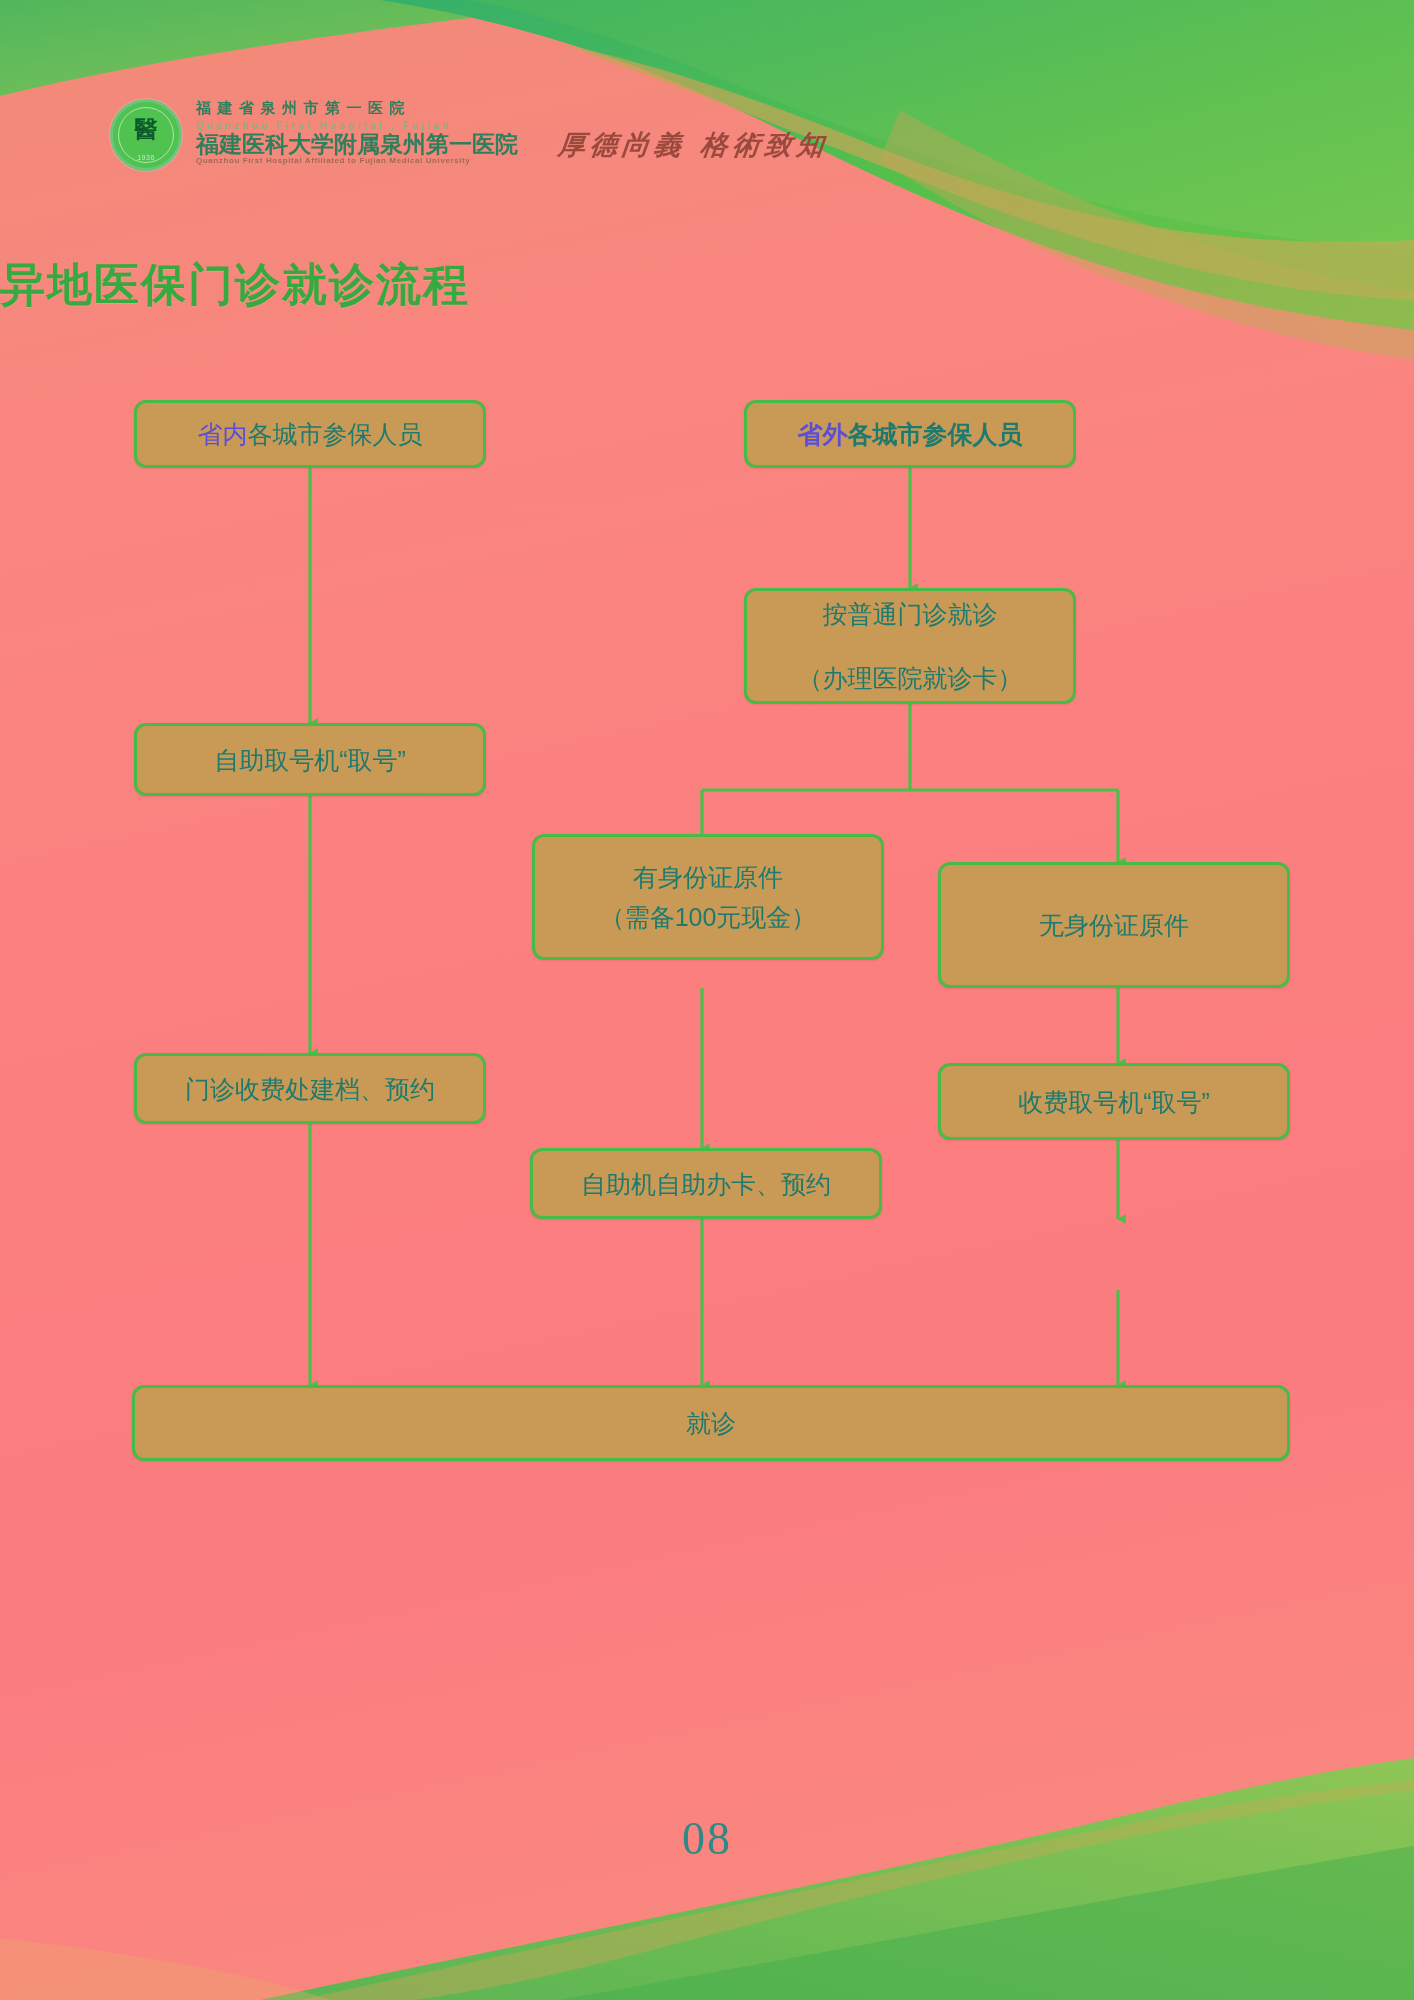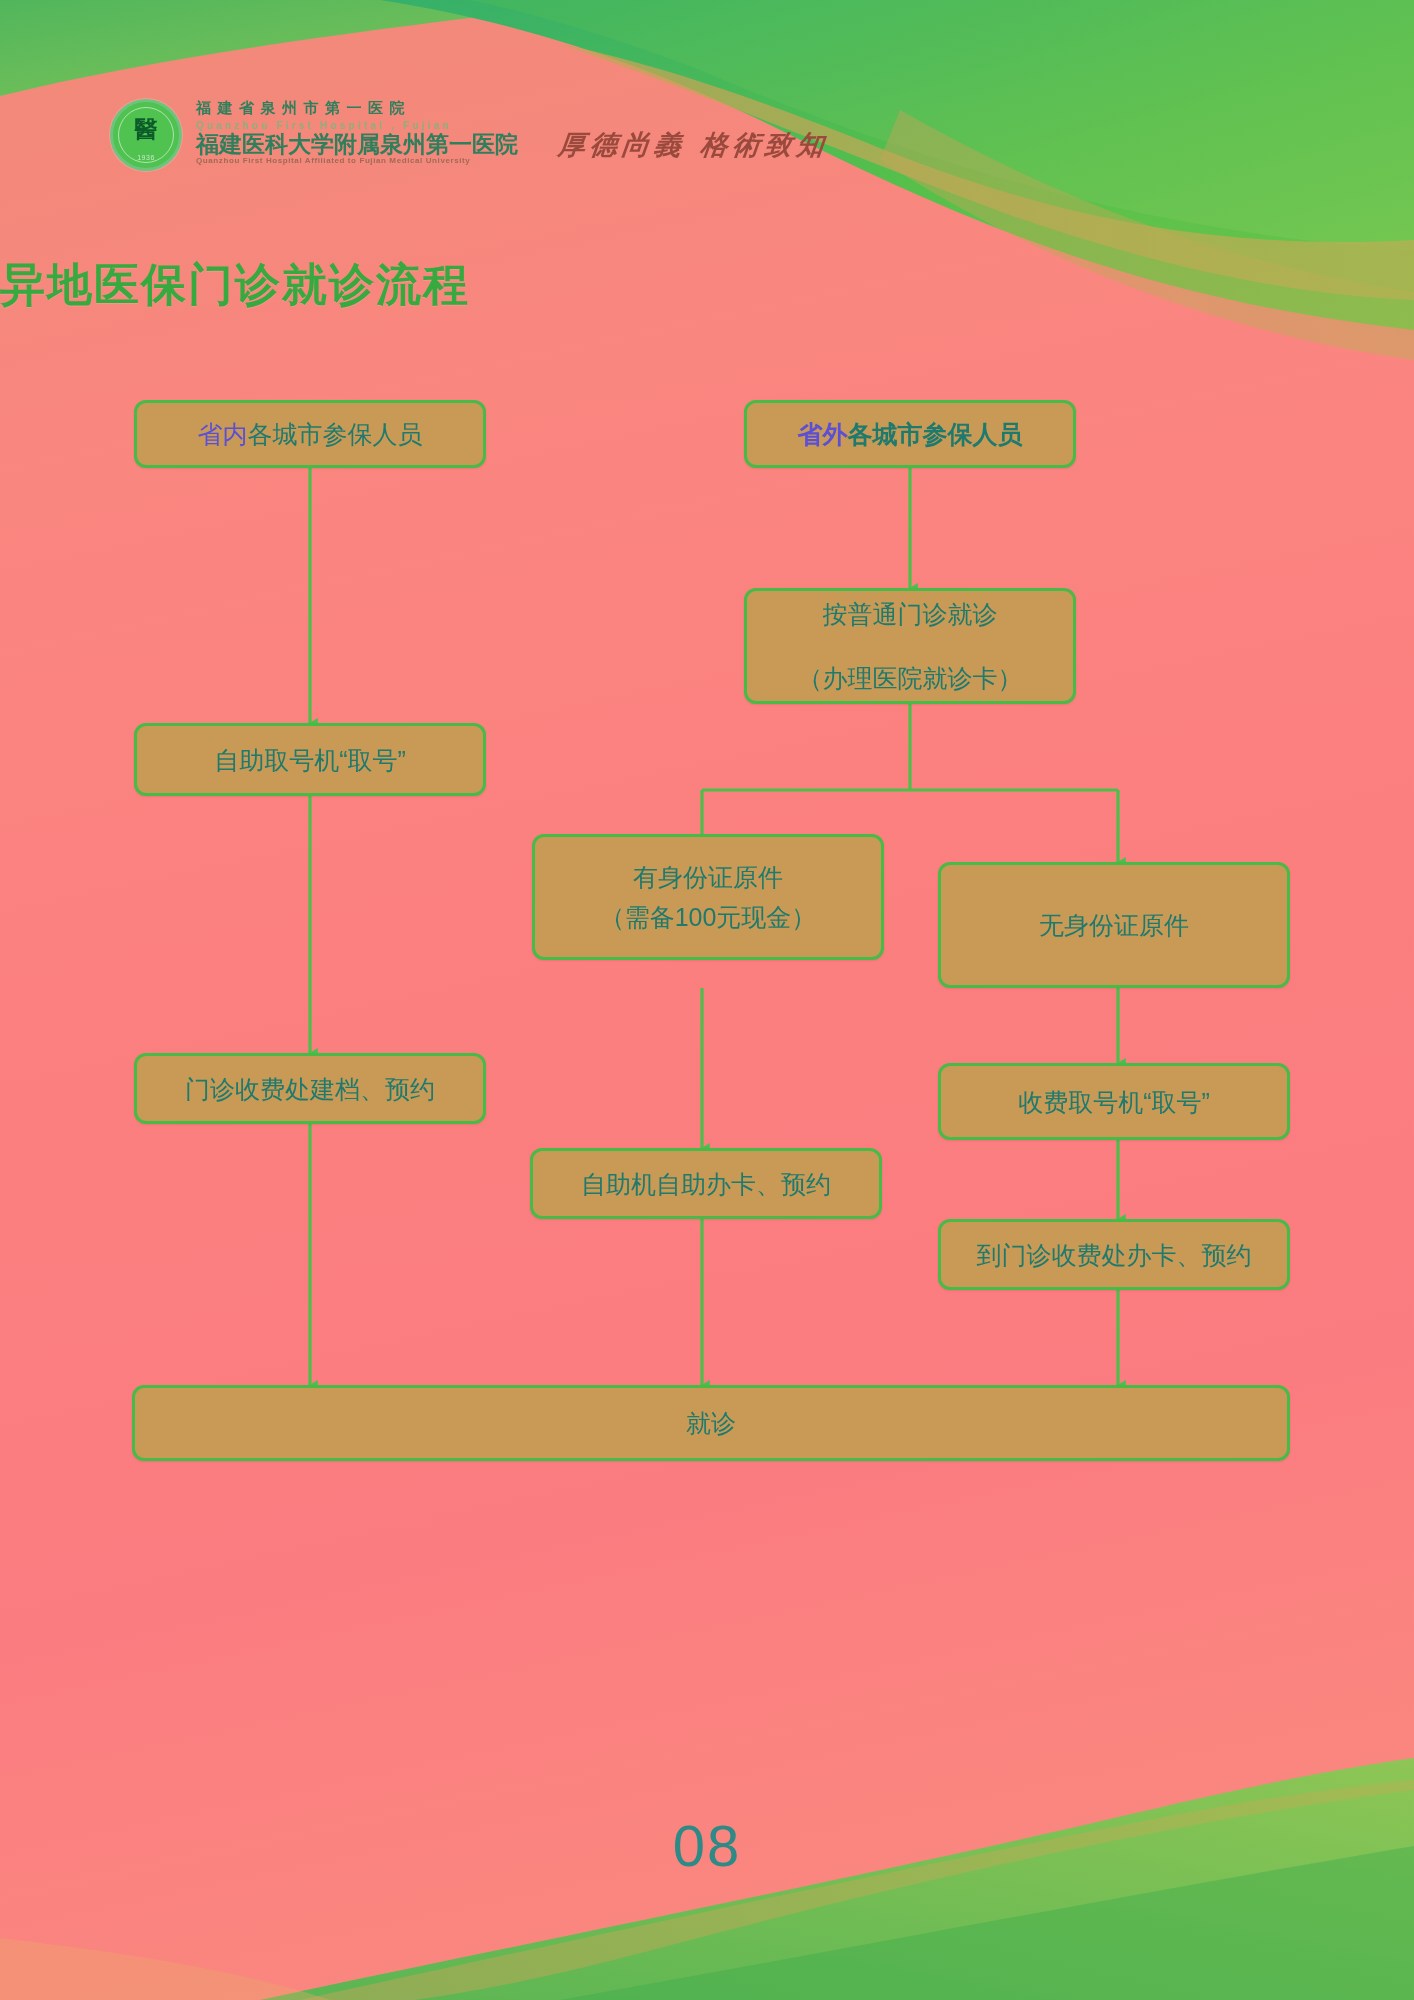--- a/index.html
+++ b/index.html
@@ -84,22 +84,22 @@
     font-family:"Liberation Sans","DejaVu Sans",sans-serif;
     box-shadow:0 1px 2px rgba(120,40,30,.12);
   }
   .node .ln{display:block;}
   .hl{color:#5b4fd6;}
   .node.final{font-size:25px;}
 
   
   #page-num{
     position:absolute;left:0;right:0;top:1812px;text-align:center;
-    font-size:58px;color:#2d8a86;letter-spacing:2px;
-    font-family:Liberation Sans, sans-serif;
+    font-size:46px;color:#2d8a86;letter-spacing:2px;
+    font-family:Liberation Serif, serif;
   }
 </style>
 </head>
 <body>
 
 <div id="page">
 
   <svg class="wv-svg" viewBox="0 0 1414 2000" preserveAspectRatio="none">
     <defs>
       <linearGradient id="gTop" x1="0" y1="0" x2="1" y2="1">
@@ -223,23 +223,20 @@
     </div>
 
     <div class="node" style="left:938px;top:1063px;width:352px;height:77px;">
       <span class="ln">收费取号机“取号”</span>
     </div>
 
     <div class="node" style="left:530px;top:1148px;width:352px;height:71px;">
       <span class="ln">自助机自助办卡、预约</span>
     </div>
 
-    <div class="node" style="left:938px;top:1219px;width:352px;height:71px;">
-      <span class="ln">到门诊收费处办卡、预约</span>
-    </div>
 
     <div class="node final" style="left:132px;top:1385px;width:1158px;height:76px;">
       <span class="ln">就诊</span>
     </div>
 
   </div>
 
   <div id="page-num">08</div>
 
 </div>

